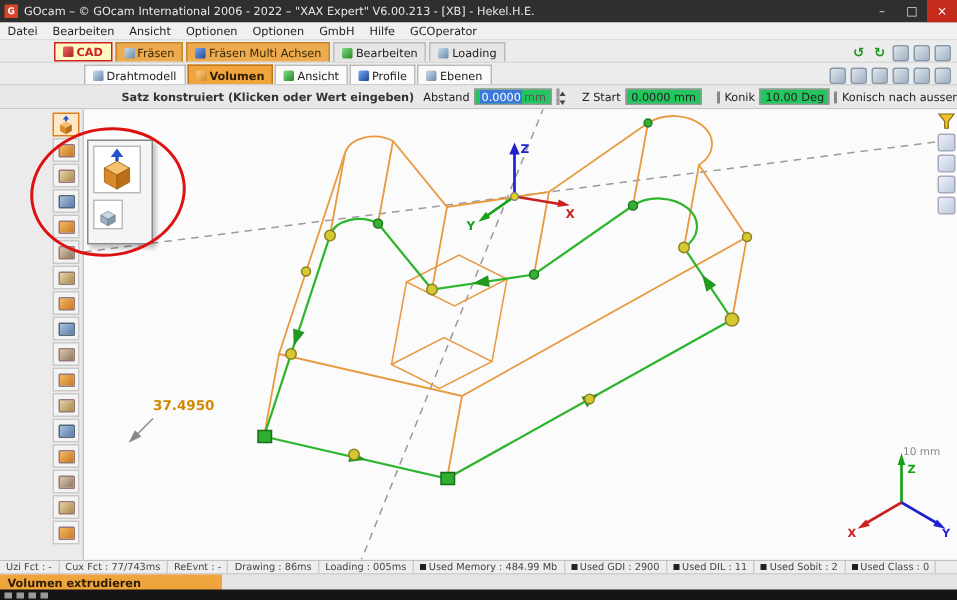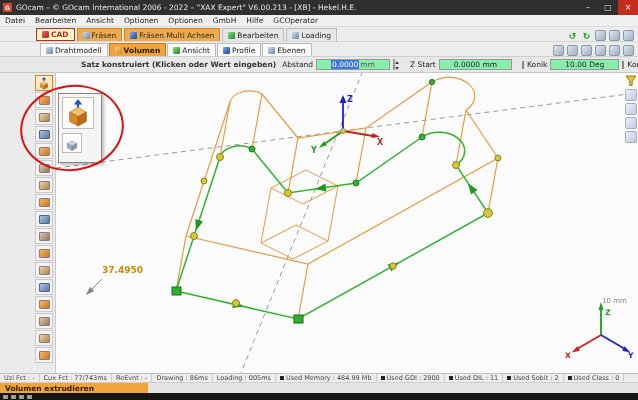--- a/index.html
+++ b/index.html
@@ -23,32 +23,32 @@
   .tab { height:13px; display:flex; align-items:center; gap:2px; padding:0 5px; margin-right:2px; font-size:7.5px; border:1px solid #bbb; background:#e6e6e6; border-bottom:none; }
   .tab.cad { border:1.5px solid #cc2222; color:#cc2222; font-weight:bold; background:#fef9c3; }
   .tab.orange { background:#edaa4e; border-color:#c8862a; color:#3a2a08; }
   .tico { width:7px; height:7px; border-radius:1px; }
   .tico.red { background:linear-gradient(135deg,#e66,#a22); }
   .tico.blue { background:linear-gradient(135deg,#7af,#248); }
   .tico.steel { background:linear-gradient(135deg,#cde,#68a); }
   .tico.green { background:linear-gradient(135deg,#8d8,#282); }
   .tico.orange { background:linear-gradient(135deg,#fc8,#c82); }
 
-  .ribbon2 { height:15px; background:#ececec; display:flex; align-items:flex-end; padding-left:40px; border-bottom:1px solid #cfcfcf; }
+  .ribbon2 { height:15px; background:#ececec; display:flex; align-items:flex-end; padding-left:56px; border-bottom:1px solid #cfcfcf; }
   .subtab { height:13px; display:flex; align-items:center; gap:2px; padding:0 5px; margin-right:1px; font-size:7.5px; border:1px solid #bbb; background:#fafafa; border-bottom:none; }
   .subtab.sel { background:#f0a43c; border-color:#c07818; font-weight:bold; color:#2e1d02; }
 
   .quick { margin-left:auto; display:flex; align-items:center; gap:3px; padding-right:4px; }
   .qico { width:11px; height:11px; border-radius:2px; background:linear-gradient(135deg,#dfe6ee,#9fb0c2); border:1px solid #8899aa; display:flex; align-items:center; justify-content:center; font-size:9px; }
   .qico.arrow { background:none; border:none; color:#1a9a1a; font-weight:bold; }
 
   
   .toolbar { height:16px; background:#e8e8e8; display:flex; align-items:center; gap:3px; padding-left:37px; border-bottom:1px solid #c8c8c8; font-size:7.5px; white-space:nowrap; overflow:hidden; }
   .prompt { font-weight:bold; color:#333; margin-right:3px;margin-left:44px; }
-  .field { display:inline-flex; align-items:center; height:11px; background:#86efac; border:1px solid #999; padding:0 14px; font-size:7.5px; }
+  .field { display:inline-flex; align-items:center; height:11px; background:#22c55e; border:1px solid #999; padding:0 3px; font-size:7.5px; }
   .selval { background:#3b78d8; color:#fff; padding:0 1px; }
   .unit { color:#555; margin-left:1px; }
   .spin { display:inline-flex; flex-direction:column; width:8px; height:11px; }
   .spin div { flex:1; border:1px solid #999; background:#ddd; position:relative; }
   .spin div::after { content:""; position:absolute; left:1.5px; top:1px; border:2px solid transparent; }
   .spin .up::after { border-bottom:3px solid #444; top:-1px; }
   .spin .dn::after { border-top:3px solid #444; }
   .vsep { width:1px; height:12px; background:#b5b5b5; margin:0 2px; }
   .cb { width:8px; height:8px; background:#fff; border:1px solid #888; }
   .diam { width:6px; height:6px; background:#3b78d8; transform:rotate(45deg); margin:0 1px; }

